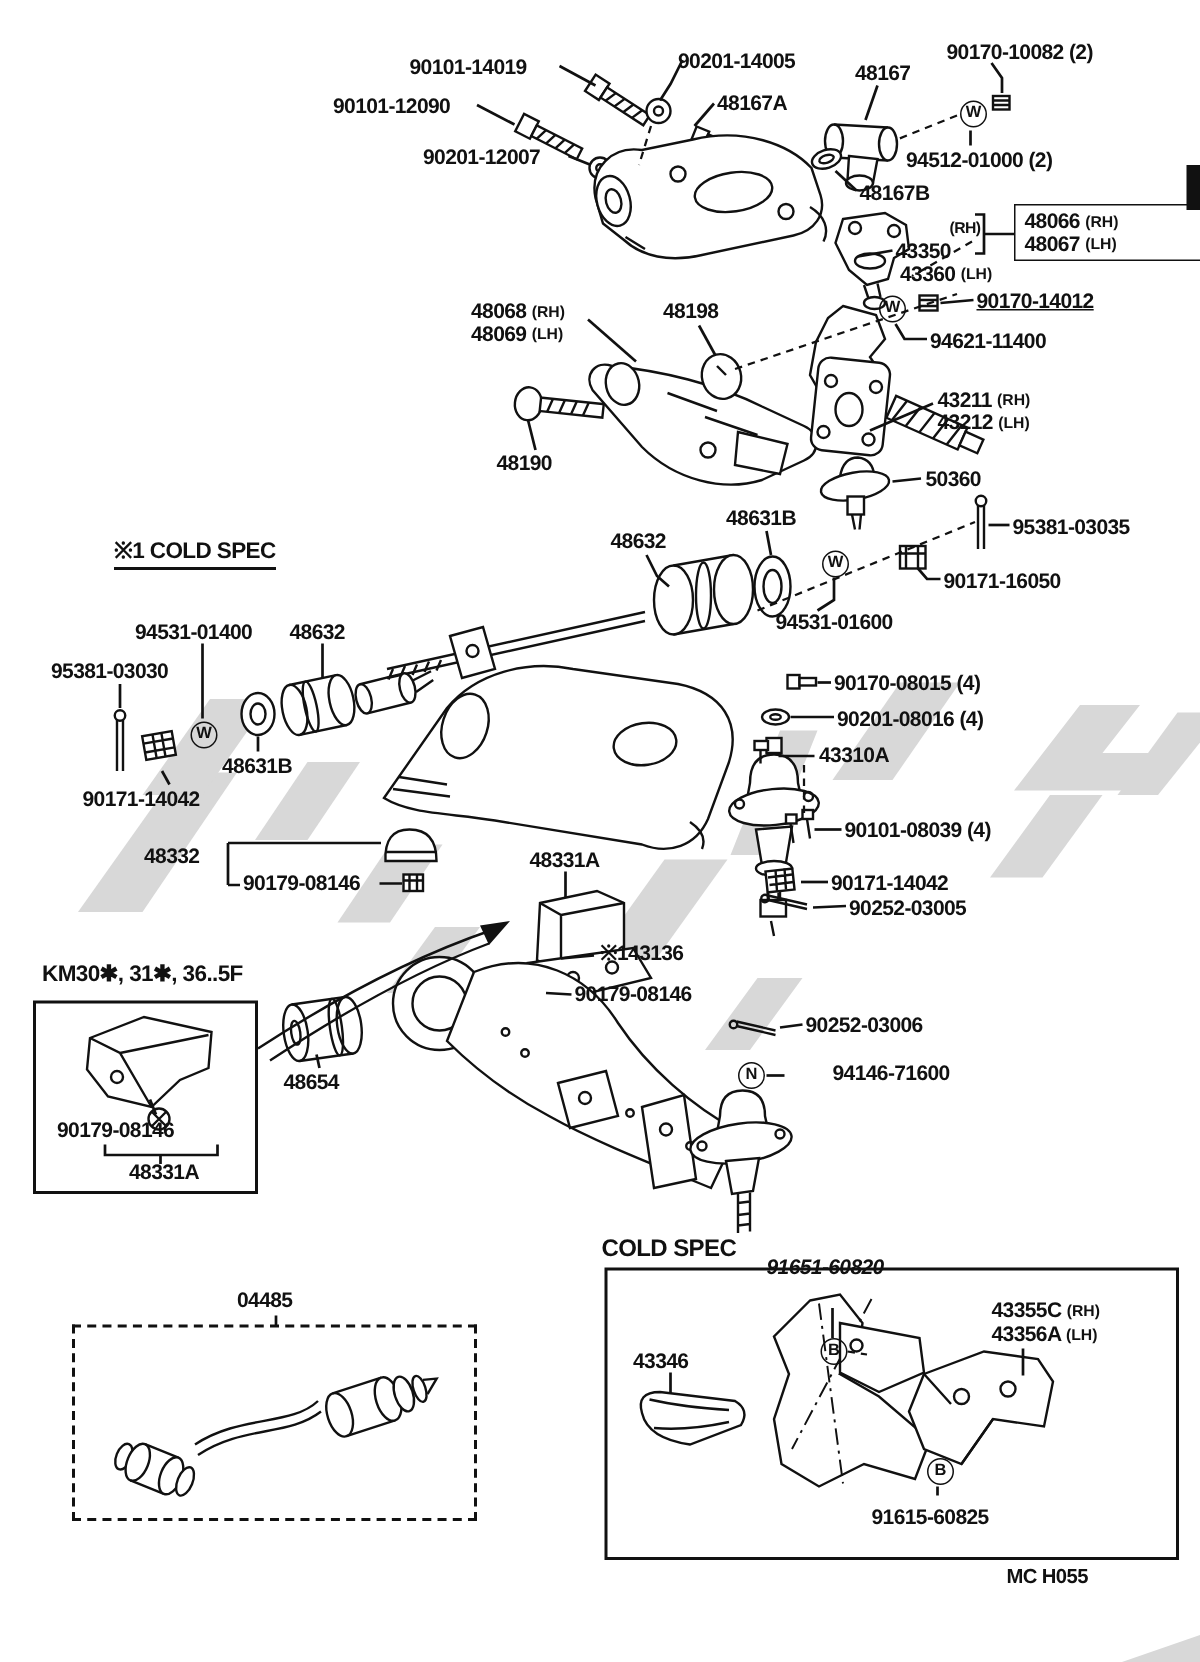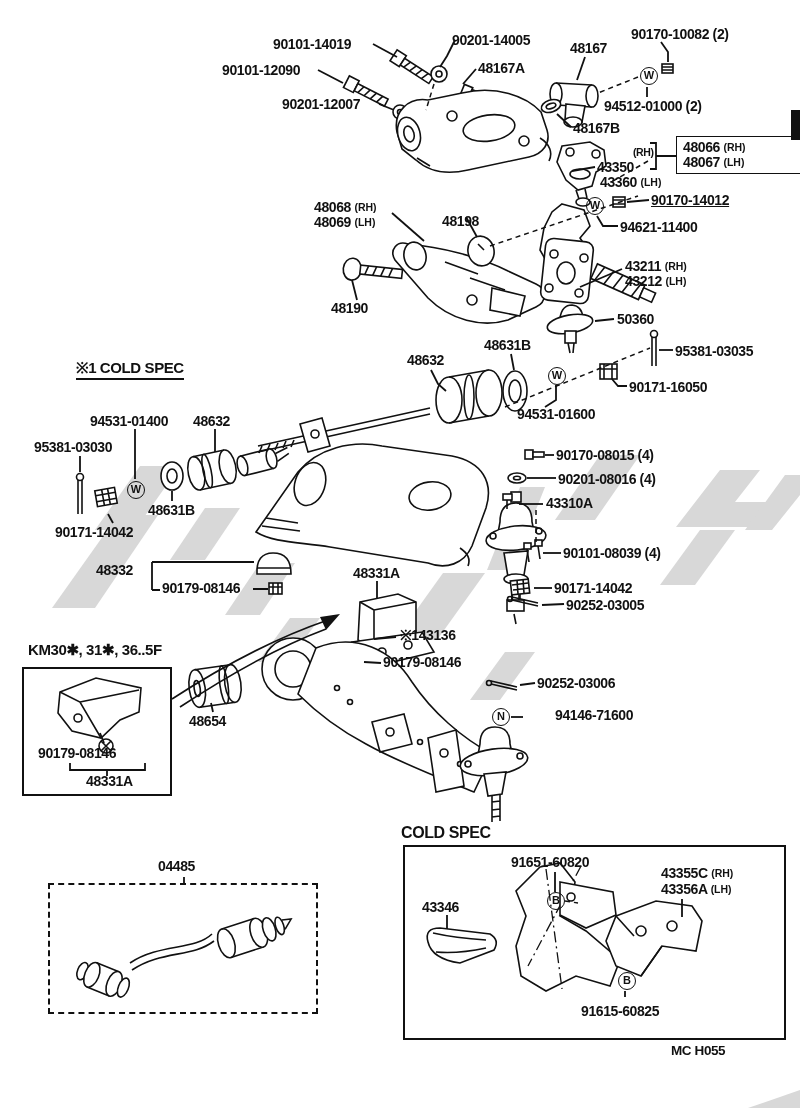--- a/index.html
+++ b/index.html
@@ -422,21 +422,21 @@
   <div class="lbl" style="left:573px;top:121px;">48167B</div>
   <div class="lbl" style="left:683px;top:140px;"><span>48066</span> <span class="sfx">(RH)</span></div>
   <div class="lbl" style="left:683px;top:155px;"><span>48067</span> <span class="sfx">(LH)</span></div>
   <div class="lbl sfx" style="left:633px;top:147px;font-size:10.5px;">(RH)</div>
   <div class="lbl" style="left:597px;top:160px;">43350</div>
   <div class="lbl" style="left:600px;top:175px;"><span>43360</span> <span class="sfx">(LH)</span></div>
   <div class="lbl" style="left:651px;top:193px;text-decoration:underline;">90170-14012</div>
   <div class="lbl" style="left:620px;top:220px;">94621-11400</div>
   <div class="lbl" style="left:314px;top:200px;"><span>48068</span> <span class="sfx">(RH)</span></div>
   <div class="lbl" style="left:314px;top:215px;"><span>48069</span> <span class="sfx">(LH)</span></div>
-  <div class="lbl" style="left:442px;top:200px;margin-top:14px;">48198</div>
+  <div class="lbl" style="left:442px;top:200px;">48198</div>
   <div class="lbl" style="left:625px;top:259px;"><span>43211</span> <span class="sfx">(RH)</span></div>
   <div class="lbl" style="left:625px;top:274px;"><span>43212</span> <span class="sfx">(LH)</span></div>
   <div class="lbl" style="left:331px;top:301px;">48190</div>
   <div class="lbl" style="left:617px;top:312px;">50360</div>
   <div class="lbl note" style="left:76px;top:360px;"><span class="underl">※1 COLD SPEC</span></div>
   <div class="lbl" style="left:484px;top:338px;">48631B</div>
   <div class="lbl" style="left:407px;top:353px;">48632</div>
   <div class="lbl" style="left:675px;top:344px;">95381-03035</div>
   <div class="lbl" style="left:629px;top:380px;">90171-16050</div>
   <div class="lbl" style="left:517px;top:407px;">94531-01600</div>
@@ -457,21 +457,21 @@
   <div class="lbl" style="left:400px;top:628px;">※143136</div>
   <div class="lbl" style="left:383px;top:655px;">90179-08146</div>
   <div class="lbl note" style="left:28px;top:642px;">KM30✱, 31✱, 36..5F</div>
   <div class="lbl" style="left:189px;top:714px;">48654</div>
   <div class="lbl" style="left:537px;top:676px;">90252-03006</div>
   <div class="lbl" style="left:526px;top:708px;margin-left:29px;">94146-71600</div>
   <div class="lbl" style="left:38px;top:746px;">90179-08146</div>
   <div class="lbl" style="left:86px;top:774px;">48331A</div>
   <div class="lbl" style="left:158px;top:859px;">04485</div>
   <div class="lbl big" style="left:401px;top:825px;">COLD SPEC</div>
-  <div class="lbl" style="left:511px;top:855px;">91651-60820</div>
+  <div class="lbl" style="left:511px;top:837px;font-style:italic;">91651-60820</div>
   <div class="lbl" style="left:661px;top:866px;"><span>43355C</span> <span class="sfx">(RH)</span></div>
   <div class="lbl" style="left:661px;top:882px;"><span>43356A</span> <span class="sfx">(LH)</span></div>
   <div class="lbl" style="left:422px;top:900px;">43346</div>
   <div class="lbl" style="left:581px;top:1004px;">91615-60825</div>
   <div class="lbl med" style="left:671px;top:1044px;">MC H055</div>
 
   <div id="markers-layer">
       <div class="marker" style="left: 640px; top: 67px;">W</div>
       <div class="marker" style="left: 586px; top: 197px;">W</div>
       <div class="marker" style="left: 548px; top: 367px;">W</div>

